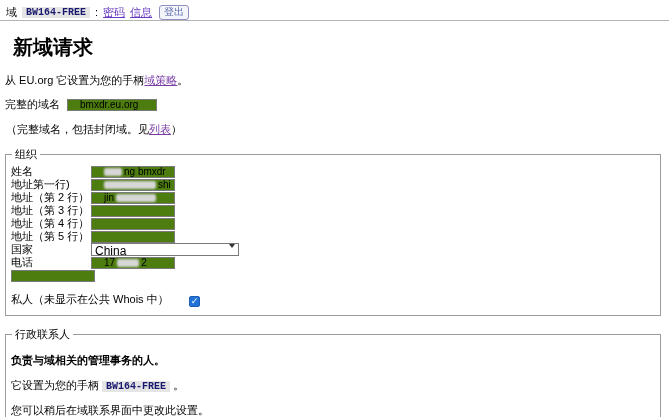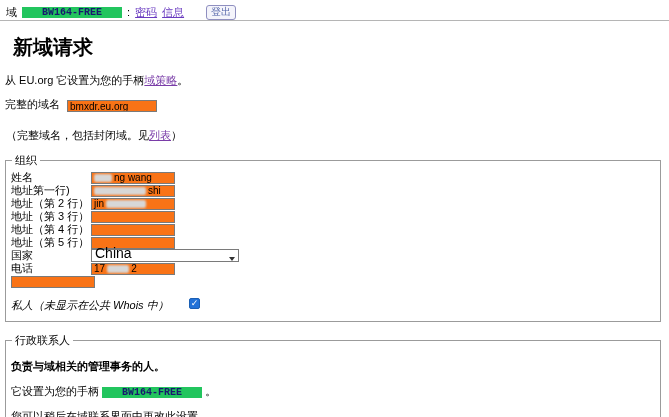--- a/index.html
+++ b/index.html
@@ -10,61 +10,61 @@
   }
   a{color:#7a3da8;text-decoration:underline;cursor:pointer;}
   
   .topbar{
     height:21px;box-sizing:border-box;padding:4px 6px 0 6px;
     border-bottom:1px solid #b5b5b5;font-size:11px;
     display:flex;align-items:center;gap:5px;white-space:nowrap;
   }
   .handle{
     font-family:"Liberation Mono","DejaVu Sans Mono",monospace;
-    font-weight:bold;color:#18186e;background:#22c55e;
-    padding:0 20px;font-size:10px;
+    font-weight:bold;color:#18186e;background:#e5e5e5;
+    padding:0 4px;font-size:10px;
   }
   .tblink{color:#6a3bc0;}
   .logout-btn{
     font-family:inherit;font-size:10px;color:#5566aa;background:#f4f4fb;
     border:1px solid #8f8fc0;border-radius:3px;height:15px;line-height:12px;
-    padding:0 4px;margin-left:17px;cursor:pointer;
+    padding:0 4px;margin-left:2px;cursor:pointer;
   }
   
   h1{font-size:20px;font-weight:bold;margin:13px 0 12px 13px;}
   .intro{font-size:11px;margin:0 0 9px 5px;}
-  .domain-row{display:flex;align-items:flex-end;margin:0 0 16px 5px;font-size:11px;}
+  .domain-row{display:flex;align-items:center;margin:0 0 10px 5px;font-size:11px;}
   .note{font-size:11px;margin:0 16px 10px 6px;}
   
   fieldset{border:1px solid #9b9b9b;margin:0 8px 11px 5px;padding:3px 8px 8px 5px;}
   legend{font-size:11px;padding:0 3px;margin-left:1px;}
   
   .frow{display:flex;align-items:center;height:13px;}
   .flabel{width:80px;font-size:11px;flex-shrink:0;white-space:nowrap;}
   .tinput{
     box-sizing:border-box;width:84px;height:12px;border:1px solid #7a7a7a;
-    background:#f97316;font-size:10px;display:flex;align-items:center;
-    padding:0 2px;overflow:hidden;white-space:nowrap;font-family:inherit;
+    background:#4d7c0f;font-size:10px;display:flex;align-items:center;
+    padding:0 12px;overflow:hidden;white-space:nowrap;font-family:inherit;
   }
   input.tinput{display:inline-block;line-height:10px;}
   .mock{gap:2px;}
   .redact{
     display:inline-block;height:8px;background:#d7d7d7;border-radius:2px;
     filter:blur(1.2px);flex-shrink:0;
   }
   .select{
     box-sizing:border-box;width:148px;height:13px;border:1px solid #7a7a7a;
-    background:#fff;font-size:14px;display:flex;align-items:flex-end;
+    background:#fff;font-size:12px;display:flex;align-items:flex-start;
     justify-content:space-between;padding:0 3px;cursor:default;
   }
   .sel-arrow{
     width:0;height:0;border-left:3px solid transparent;
     border-right:3px solid transparent;border-top:4px solid #333;
   }
-  .checkbox-row{display:flex;align-items:flex-start;margin-top:10px;font-size:11px;gap:20px;font-style:italic;}
+  .checkbox-row{display:flex;align-items:flex-end;margin-top:10px;font-size:11px;gap:20px;}
   .checkbox{
     width:11px;height:11px;background:#2272d8;border:1px solid #1b5fb4;
     border-radius:2px;box-sizing:border-box;position:relative;cursor:pointer;
   }
   .checkbox::after{
     content:"✓";position:absolute;left:1px;top:-1px;color:#fff;font-size:9px;line-height:11px;
   }
   
   .fs-p{font-size:11px;margin:10px 0 0 0;}
   .fs-p.first{margin-top:8px;font-weight:bold;}
@@ -91,21 +91,21 @@
 </div>
 <p class="note"><span>（完整域名，包括封闭域。见</span><a>列表</a><span>）</span></p>
 
 <fieldset>
   <legend>组织</legend>
 
   <div class="frow">
     <span class="flabel">姓名</span>
     <div class="tinput mock">
       <span class="redact" style="width:18px"></span>
-      <span>ng wang</span>
+      <span>ng bmxdr</span>
     </div>
   </div>
 
   <div class="frow">
     <span class="flabel">地址第一行)</span>
     <div class="tinput mock">
       <span class="redact" style="width:52px"></span>
       <span>shi</span>
     </div>
   </div>

